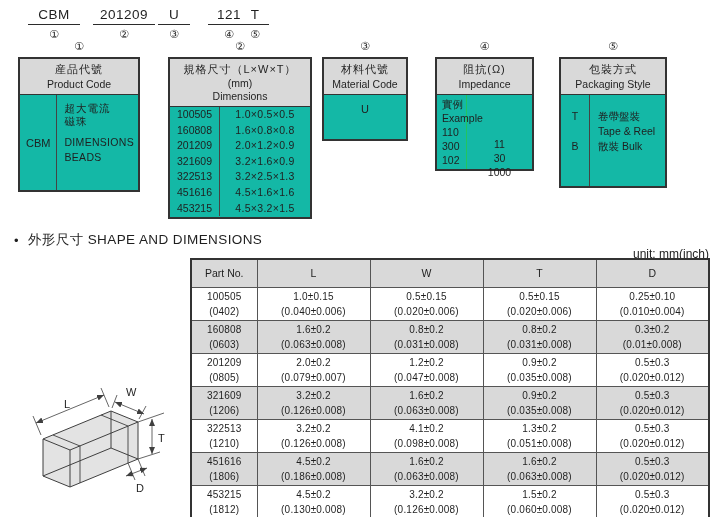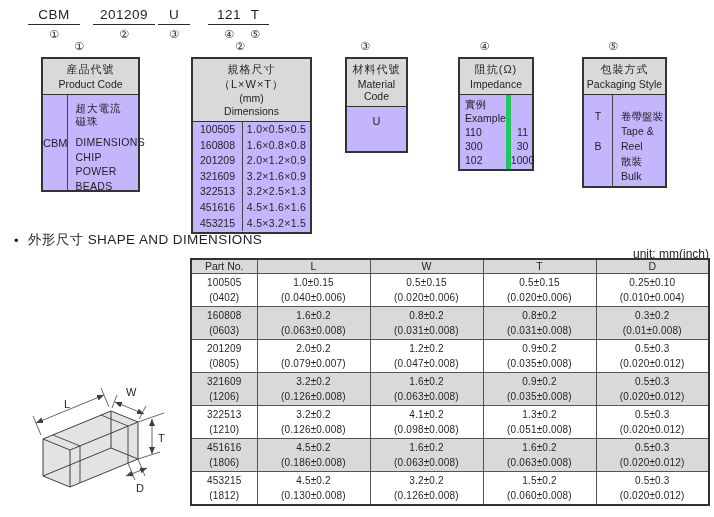--- a/index.html
+++ b/index.html
@@ -18,21 +18,21 @@
   .pn-seg:nth-child(3){ left:158px; width:32px; }
   .pn-seg:nth-child(4){ left:208px; width:42px; }
   .pn-seg:nth-child(5){ left:241px; width:28px; }
   .pn-text { font-size:13.5px; letter-spacing:.5px; width:100%; text-align:center;
              padding-bottom:2px; border-bottom:1.5px solid #2b2b2b; }
   .pn-mark { font-size:11px; margin-top:3px; color:#2b2b2b; }
 
   
   .tblwrap { position:absolute; top:40px; }
   .tblwrap .circ { text-align:center; font-size:11px; height:17px; color:#2b2b2b; }
-  .tbl { border:2px solid #333; background:#c4b5fd;margin-left:23px; }
+  .tbl { border:2px solid #333; background:#14b8a6; }
   .tbl .hd { background:#d9d9d9; border-bottom:1.5px solid #333; text-align:center;
              padding:3px 2px 4px; }
   .hd .zh { font-size:11px; letter-spacing:1px; }
   .hd .en { font-size:10.5px; margin-top:1px; }
   .w-t1 { left:18px;  width:122px; }
   .w-t2 { left:168px; width:144px; }
   .w-t3 { left:322px; width:86px;  }
   .w-t4 { left:435px; width:99px;  }
   .w-t5 { left:559px; width:108px; }
 
@@ -52,43 +52,43 @@
   .spec-body { height:110px; }
   .spec-row { display:flex; font-size:10.5px; line-height:15.6px; }
   .spec-code { width:50px; border-right:1px solid #444; text-align:center; }
   .spec-dims { flex:1; text-align:center; letter-spacing:.3px; }
 
   
   .t3-body { height:44px; text-align:center; font-size:11px; padding-top:8px; }
 
   
   .t4-body { display:flex; height:74px; }
-  .t4-left { width:62px; border-right:5px solid #22c55e; padding:2px 0 16px 5px; }
-  .t4-right { flex:1; text-align:center; padding-top:2px; }
+  .t4-left { width:30px; border-right:1px solid #22c55e; padding:2px 0 16px 5px; }
+  .t4-right { flex:1; text-align:center; padding-top:14px; }
   .t4-body .line { font-size:10.5px; line-height:14px; }
 
   
   .t5-body { display:flex; height:91px; }
   .t5-left { width:29px; border-right:1px solid #444; text-align:center; padding-top:14px; }
   .t5-right { flex:1; padding:14px 0 0 8px; }
   .t5-body .line { font-size:10.5px; line-height:15px; }
 
   
   .section-head { position:absolute; left:14px; top:231px; font-size:13.5px;
                   letter-spacing:.4px; display:flex; align-items:center; }
   .section-head .bullet { font-size:13px; margin-right:9px; }
   .unit-note { position:absolute; right:5px; top:247px; font-size:12px; }
 
   
   .dims-table { position:absolute; left:190px; top:258px; width:520px;
                 border-collapse:collapse; table-layout:fixed; }
   .dims-table th, .dims-table td { border:1px solid #555; }
   .dims-table { border:2px solid #333; }
   .dims-table th { background:#d9d9d9; font-weight:normal; font-size:10.5px;
-                   height:14px; padding:0; }
+                   height:28px; padding:0; }
   .dims-table td { text-align:center; font-size:10px; padding:1px 0; }
   .dims-table td div { line-height:15px; letter-spacing:.2px; }
   .dims-table tr.shaded td { background:#d9d9d9; }
   .dims-table col.c-part { width:66px; }
 
   
   .shape { position:absolute; left:20px; top:382px; }
   .shape text { font-size:11px; fill:#1f1f1f; }
 </style>
 </head>
@@ -129,21 +129,20 @@
       <div class="t1-body">
         <div class="t1-code">CBM</div>
         <div class="t1-desc">
           <div class="zh-lines">
               <div class="line">超大電流</div>
               <div class="line">磁珠</div>
             </div>
           <div class="sp"></div>
           <div class="en-lines">
               <div class="line">DIMENSIONS</div>
-              <div class="line">CHIP POWER</div>
               <div class="line">BEADS</div>
             </div>
         </div>
       </div>
     </div>
   </div>
 
   <div class="tblwrap w-t2 t2">
     <div class="circ">②</div>
     <div class="tbl">

